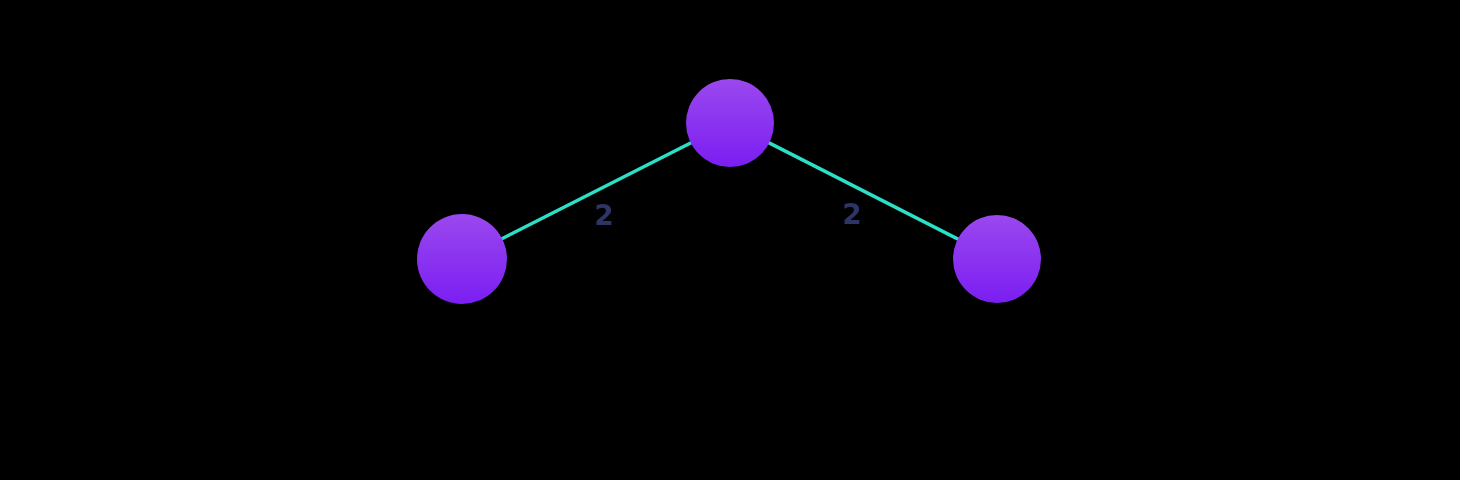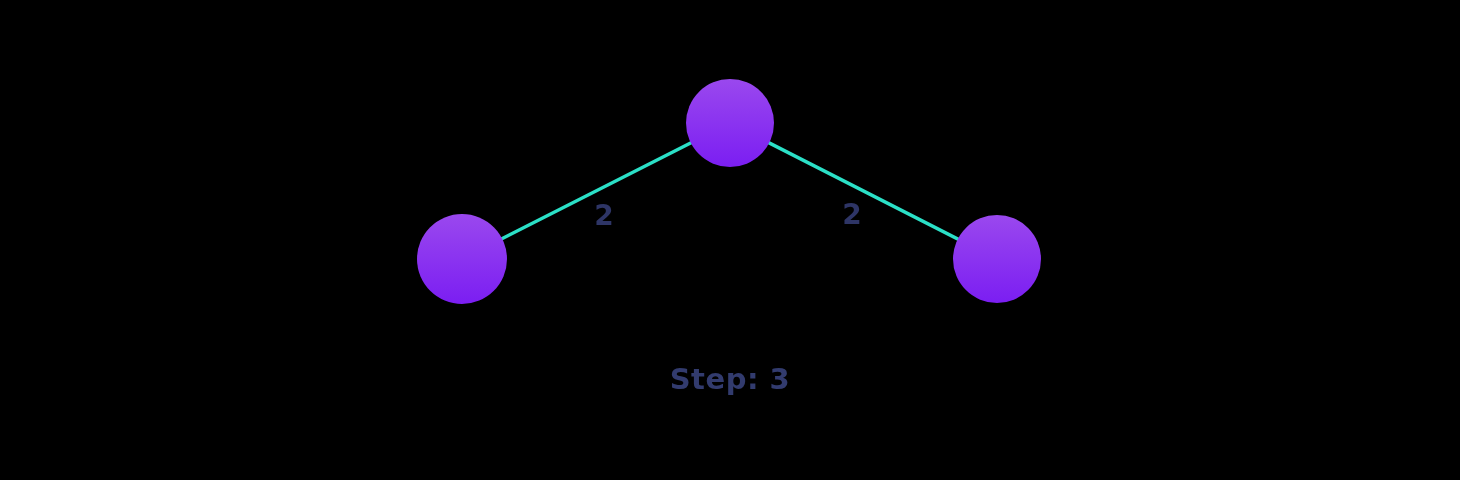--- a/index.html
+++ b/index.html
@@ -63,14 +63,13 @@
         <text x="604" y="225" class="edge-weight" fill="#2e3566">2</text>
         <text x="852" y="224" class="edge-weight" fill="#2e3566">2</text>
       </g>
     <g id="nodes-layer">
         <circle cx="730" cy="123" r="44" fill="url(#nodeGrad)"></circle>
         <circle cx="462" cy="259" r="45" fill="url(#nodeGrad)"></circle>
         <circle cx="997" cy="259" r="44" fill="url(#nodeGrad)"></circle>
       </g>
   </svg>
 
-  <div class="step-label" style="color: rgb(50, 59, 110);">Step: 3</div>
 </div>
 
 </body></html>

